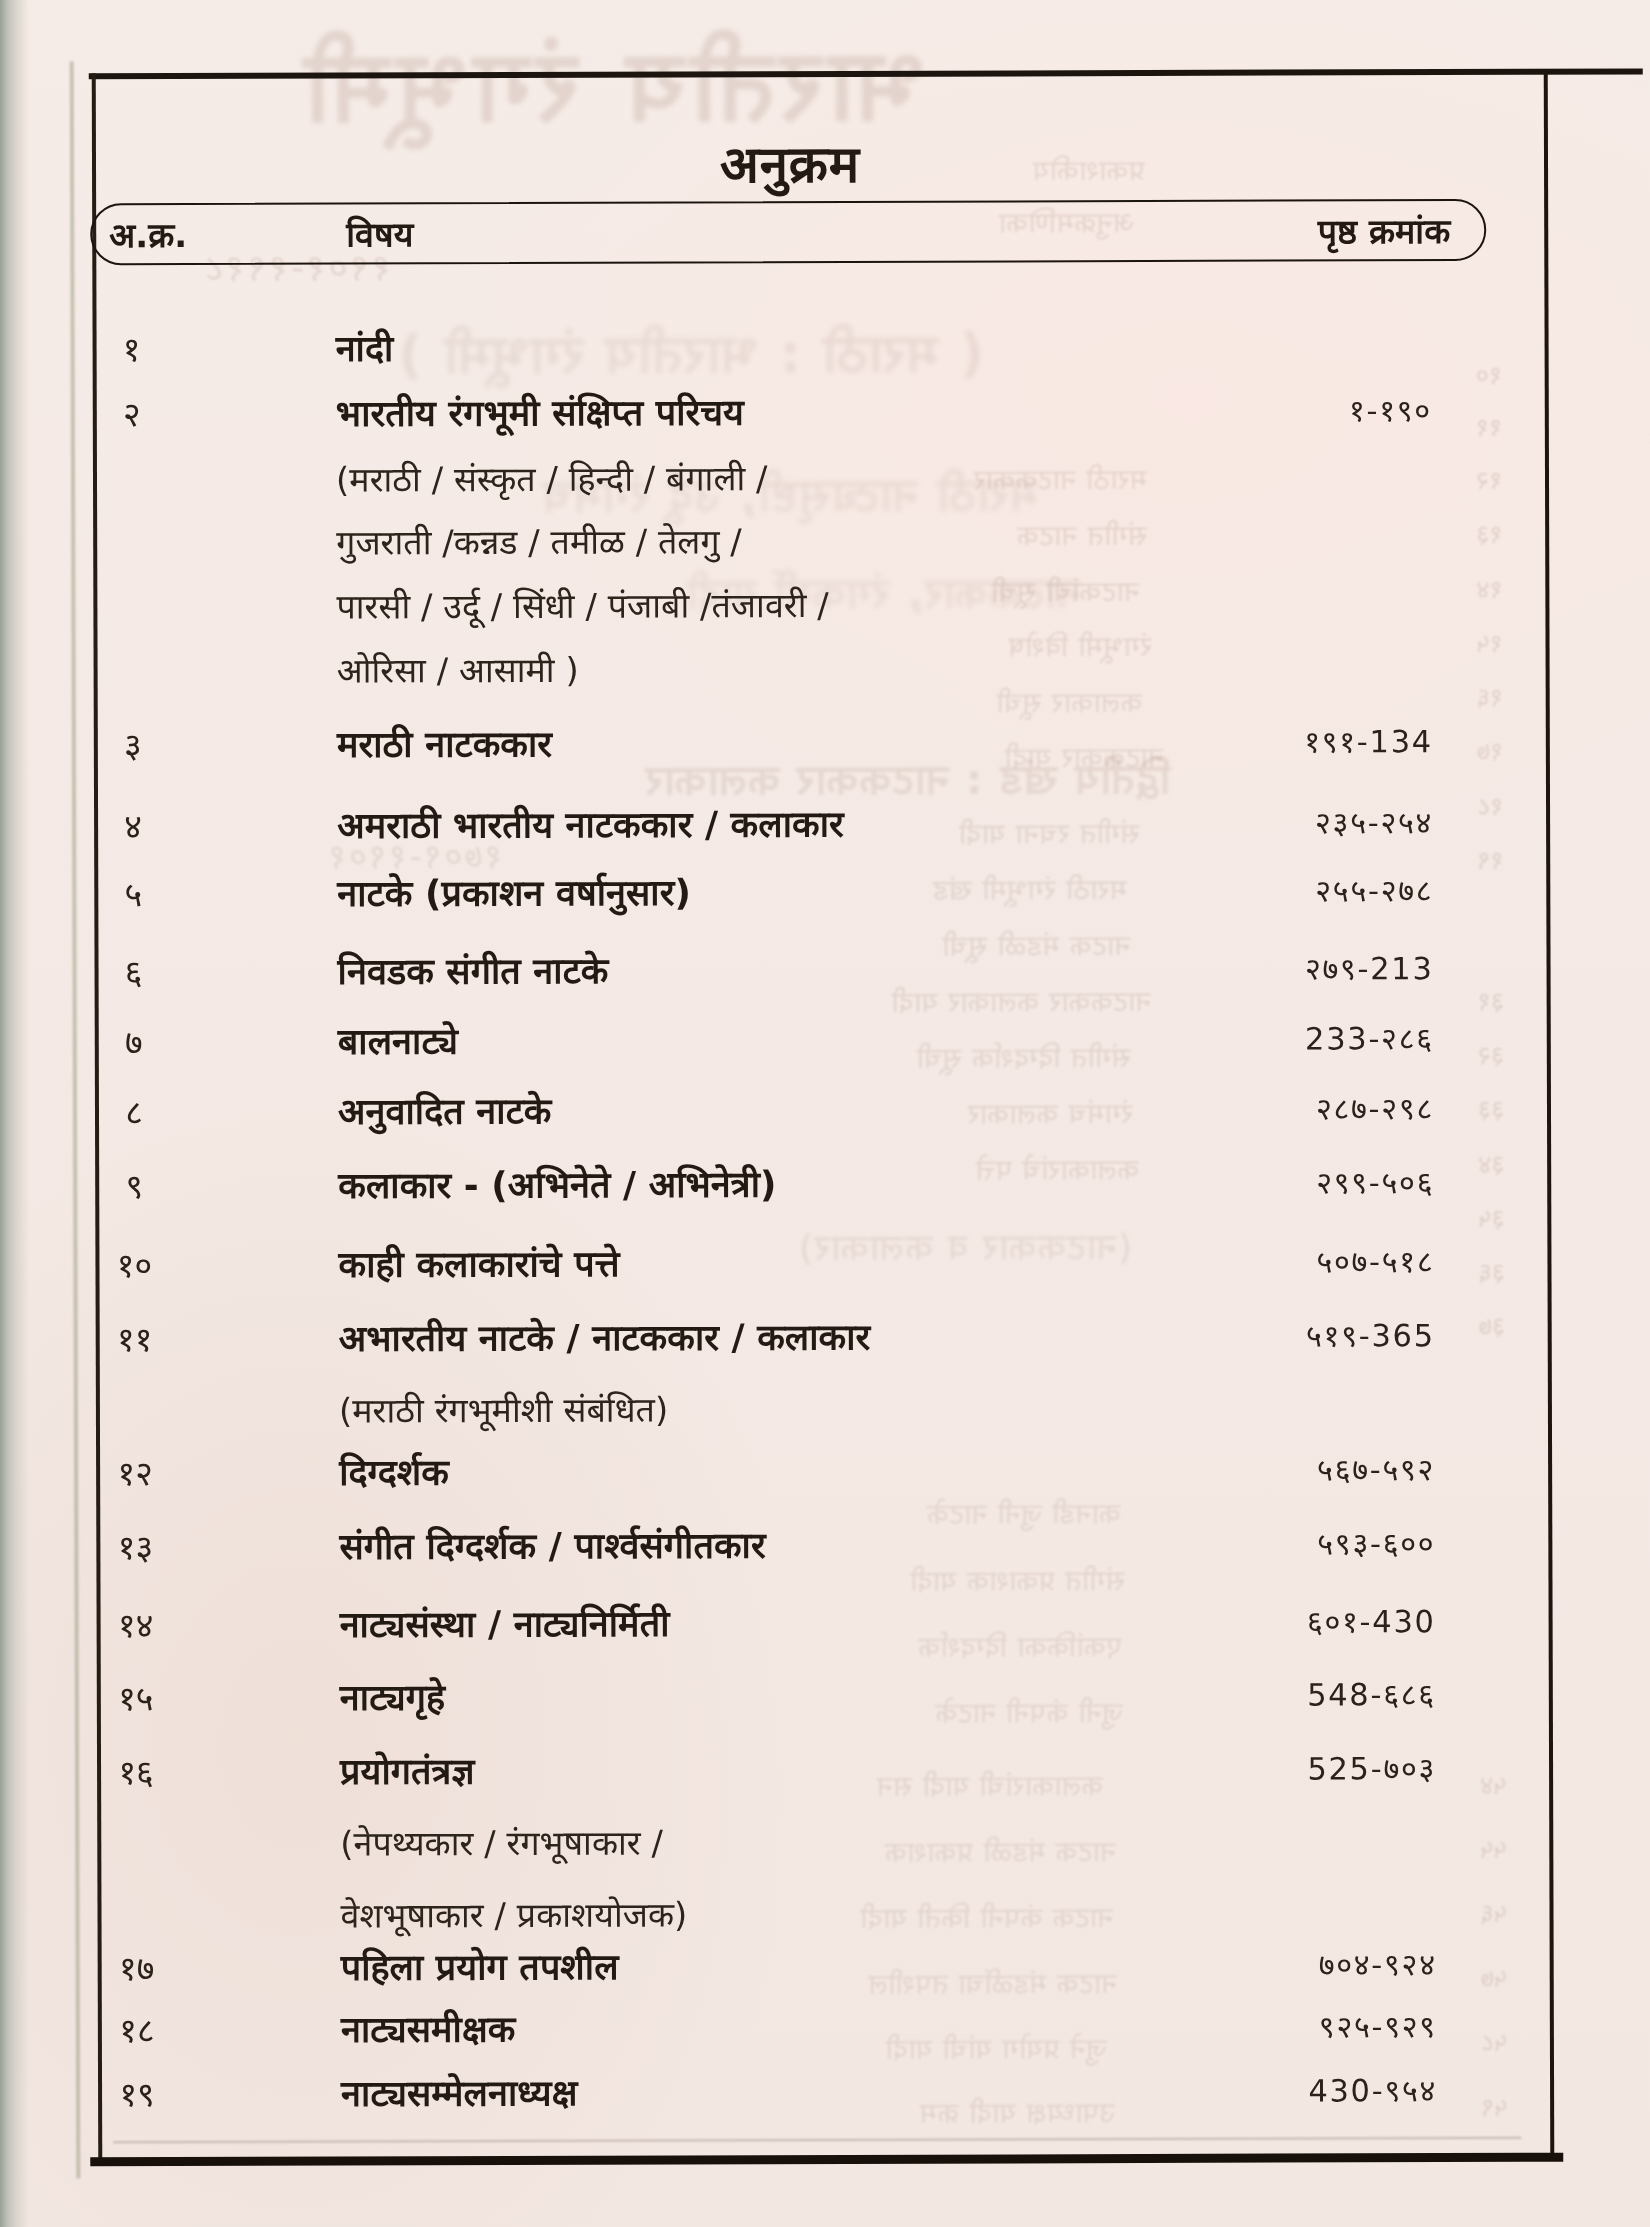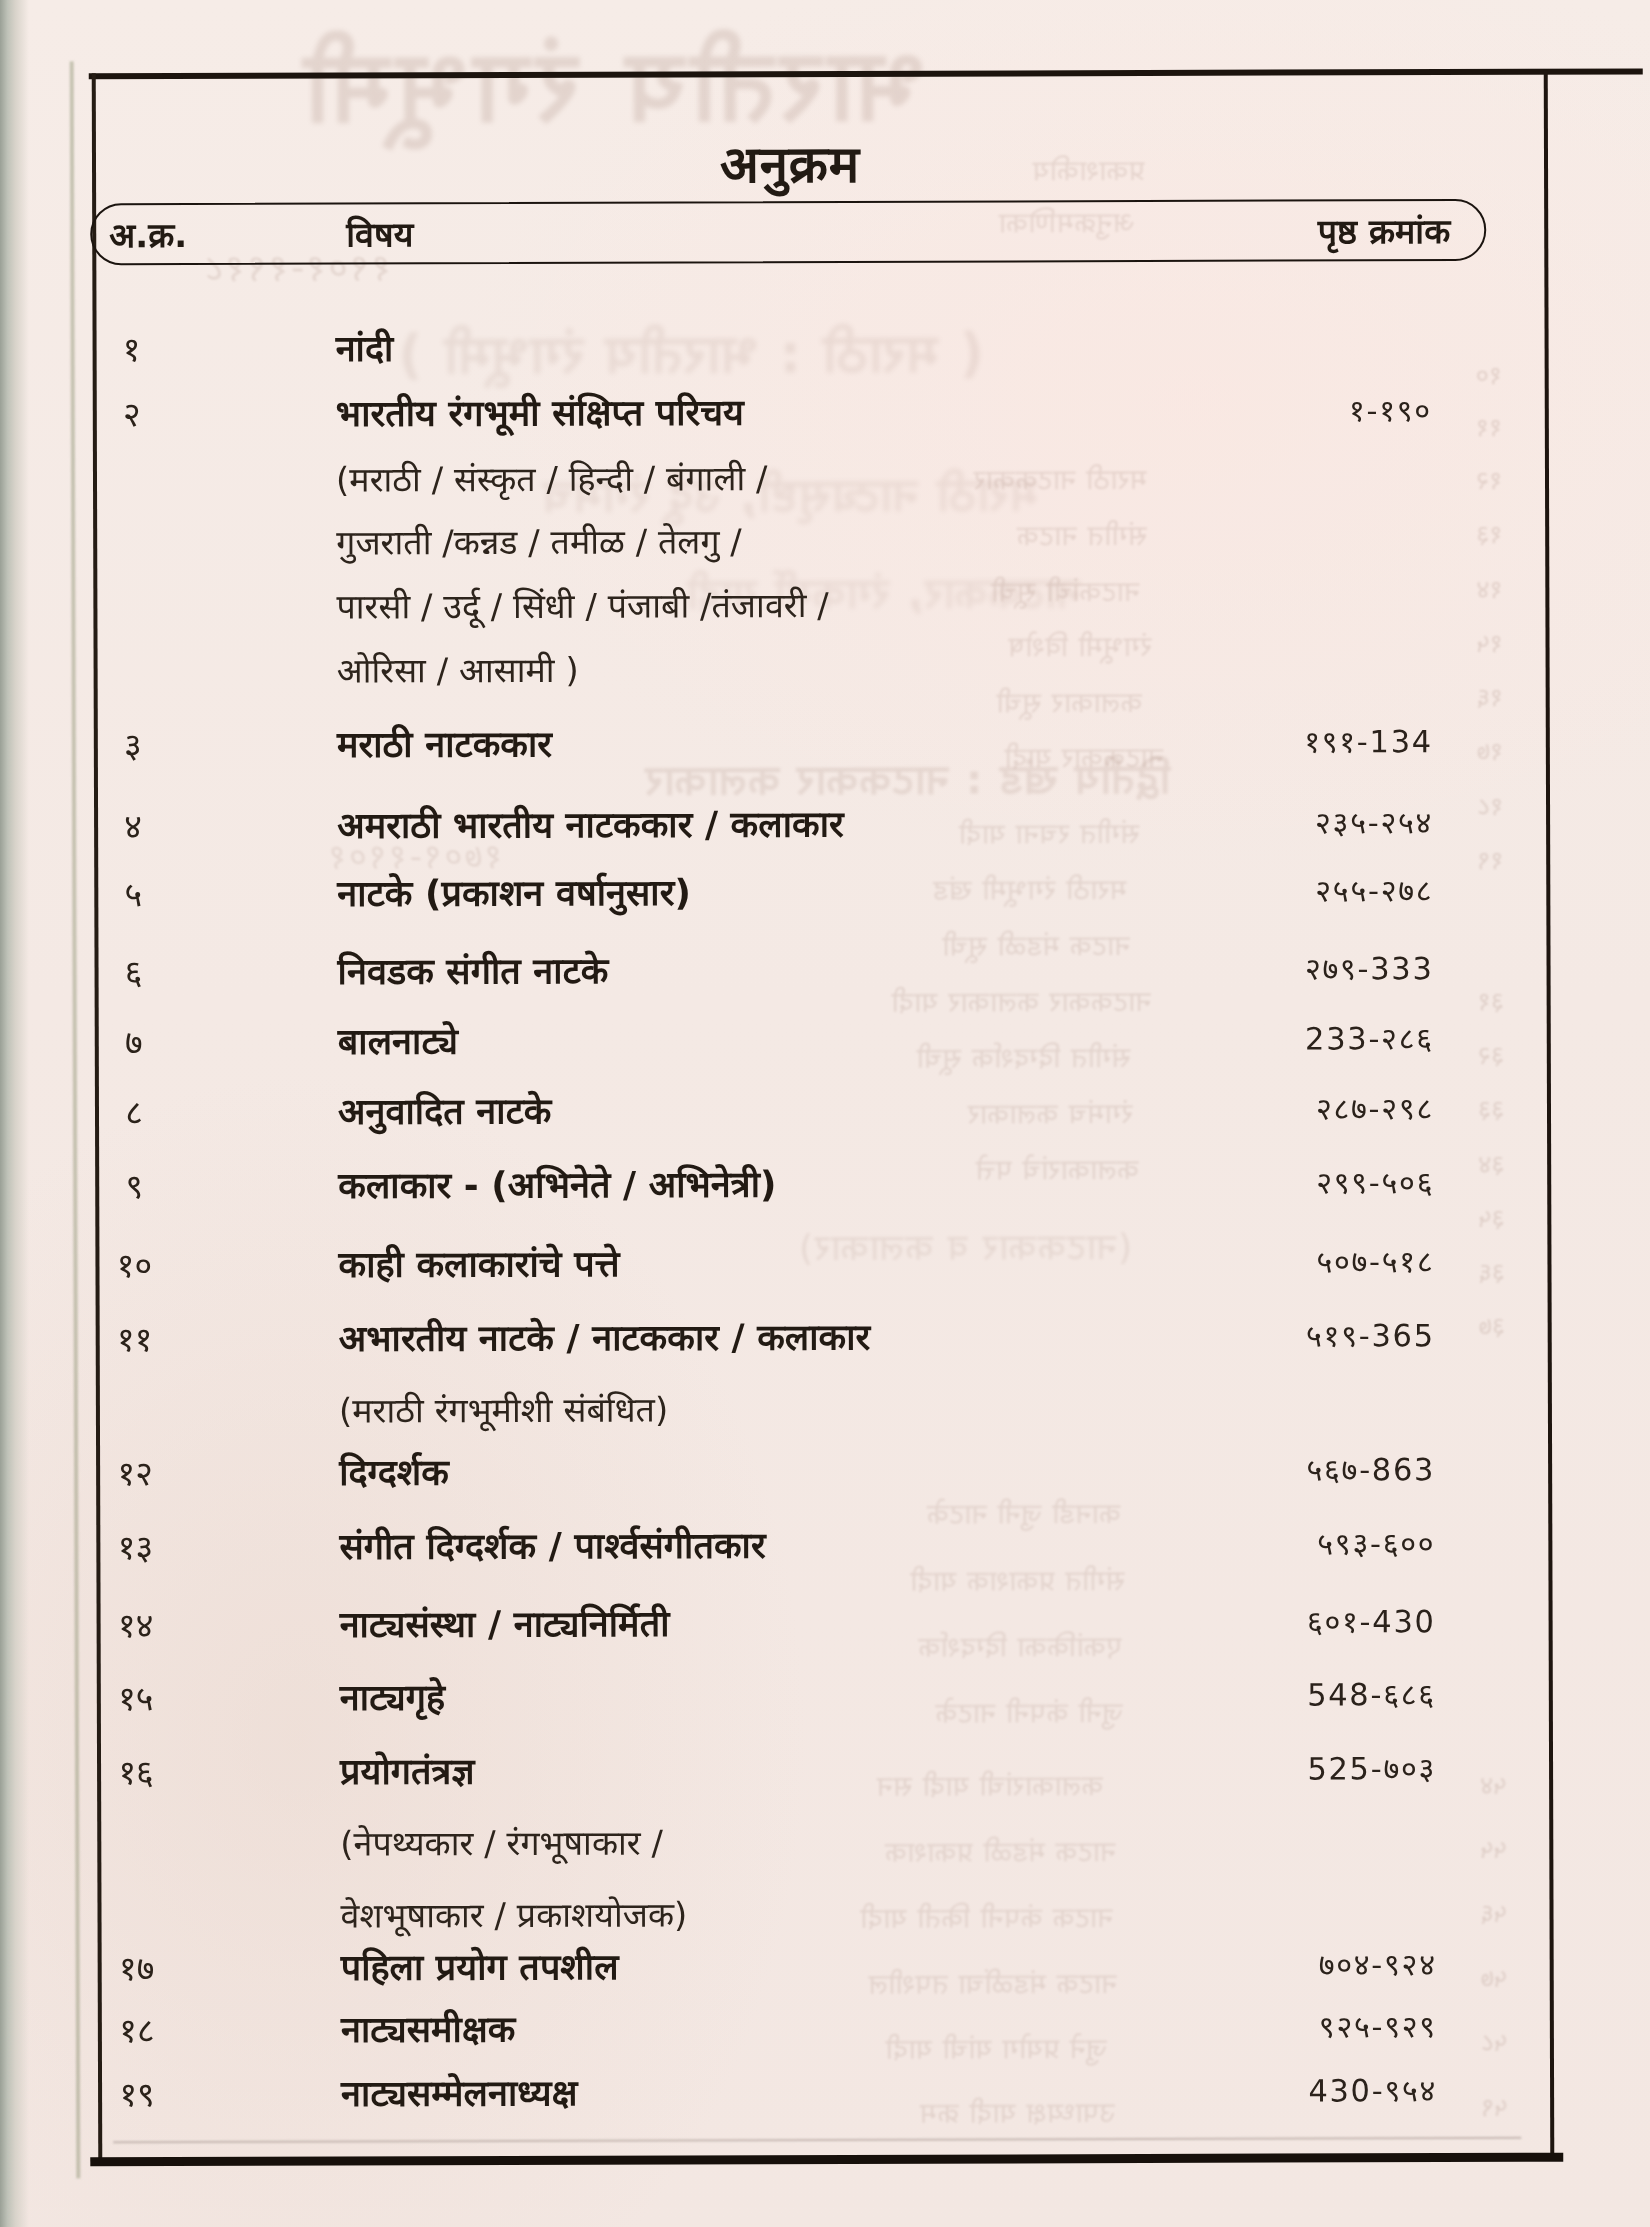--- a/index.html
+++ b/index.html
@@ -174,21 +174,21 @@
           <span class="pages">२३५-२५४</span>
         </div>
         <div class="line" style="top: 891px;">
           <span class="num">५</span>
           <span class="subject">नाटके (प्रकाशन वर्षानुसार)</span>
           <span class="pages">२५५-२७८</span>
         </div>
         <div class="line" style="top: 969px;">
           <span class="num">६</span>
           <span class="subject">निवडक संगीत नाटके</span>
-          <span class="pages">२७९-333</span>
+          <span class="pages">२७९-213</span>
         </div>
         <div class="line" style="top: 1039px;">
           <span class="num">७</span>
           <span class="subject">बालनाट्ये</span>
           <span class="pages">233-२८६</span>
         </div>
         <div class="line" style="top: 1109px;">
           <span class="num">८</span>
           <span class="subject">अनुवादित नाटके</span>
           <span class="pages">२८७-२९८</span>
@@ -207,21 +207,21 @@
           <span class="num">११</span>
           <span class="subject">अभारतीय नाटके / नाटककार / कलाकार</span>
           <span class="pages">५१९-365</span>
         </div>
         <div class="line" style="top: 1408px;">
           <span class="subline">(मराठी रंगभूमीशी संबंधित)</span>
         </div>
         <div class="line" style="top: 1470px;">
           <span class="num">१२</span>
           <span class="subject">दिग्दर्शक</span>
-          <span class="pages">५६७-863</span>
+          <span class="pages">५६७-५९२</span>
         </div>
         <div class="line" style="top: 1544px;">
           <span class="num">१३</span>
           <span class="subject">संगीत दिग्दर्शक / पार्श्वसंगीतकार</span>
           <span class="pages">५९३-६००</span>
         </div>
         <div class="line" style="top: 1622px;">
           <span class="num">१४</span>
           <span class="subject">नाट्यसंस्था / नाट्यनिर्मिती</span>
           <span class="pages">६०१-430</span>

